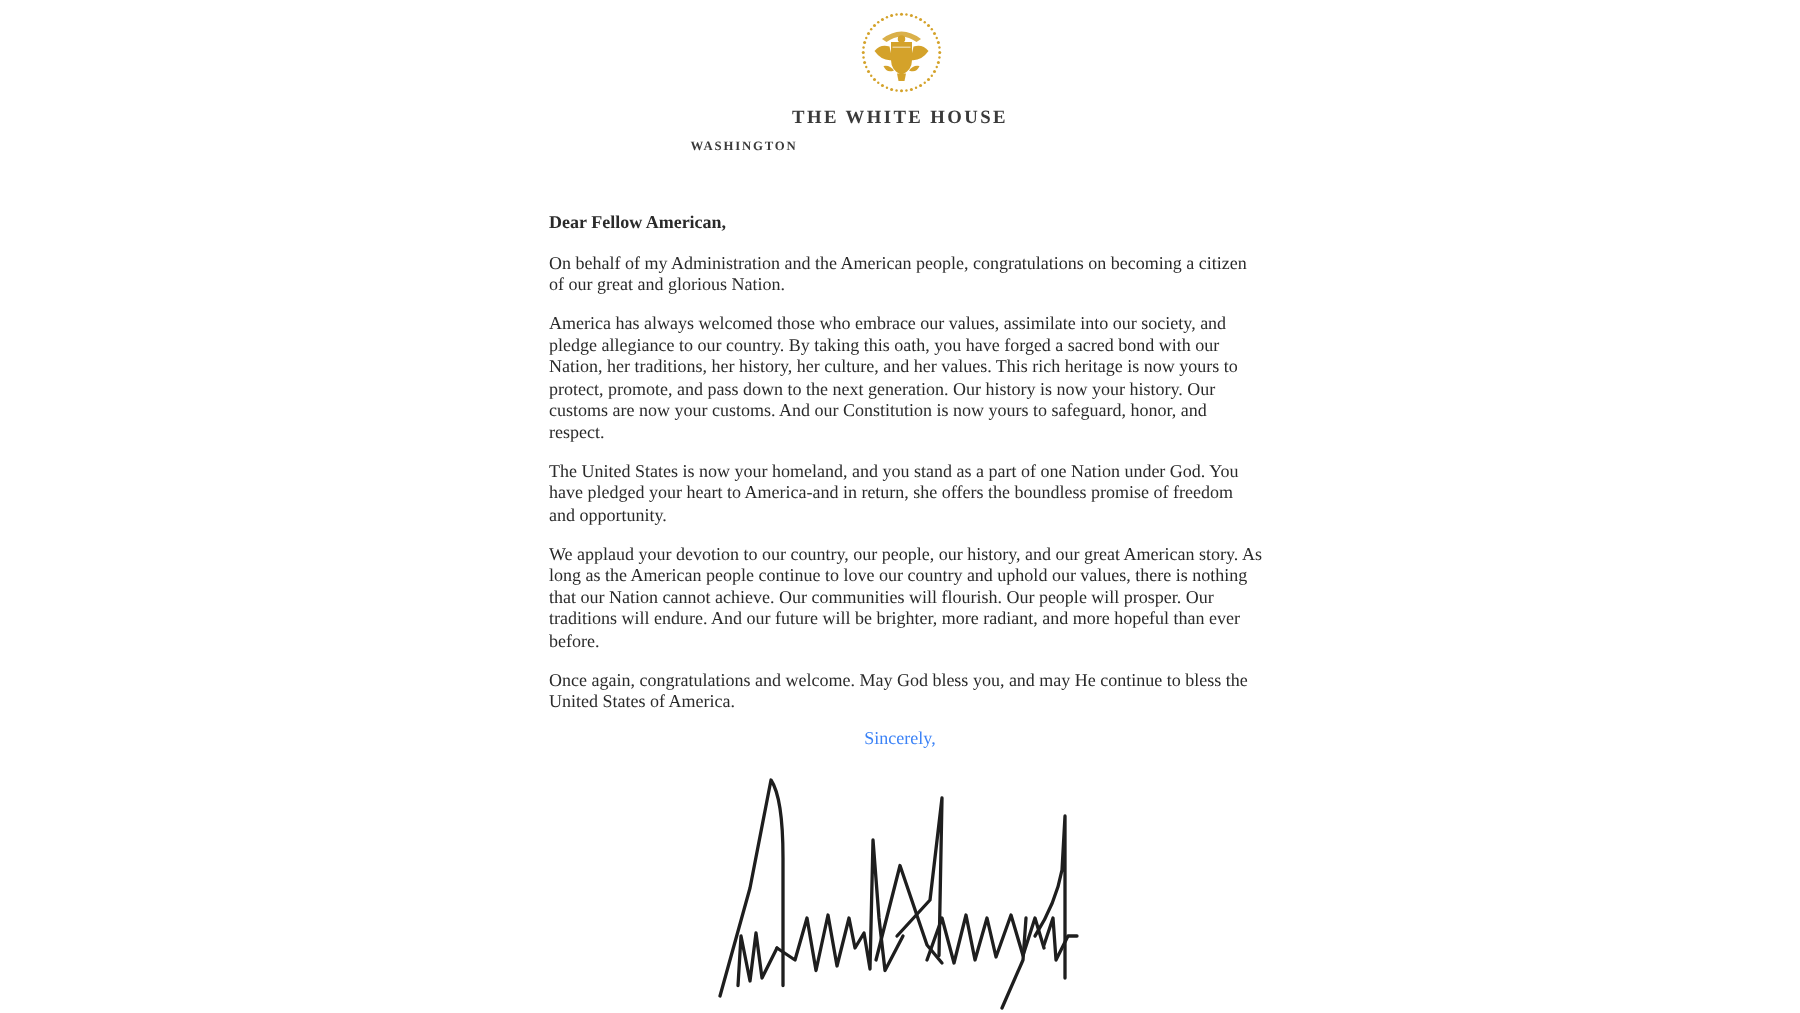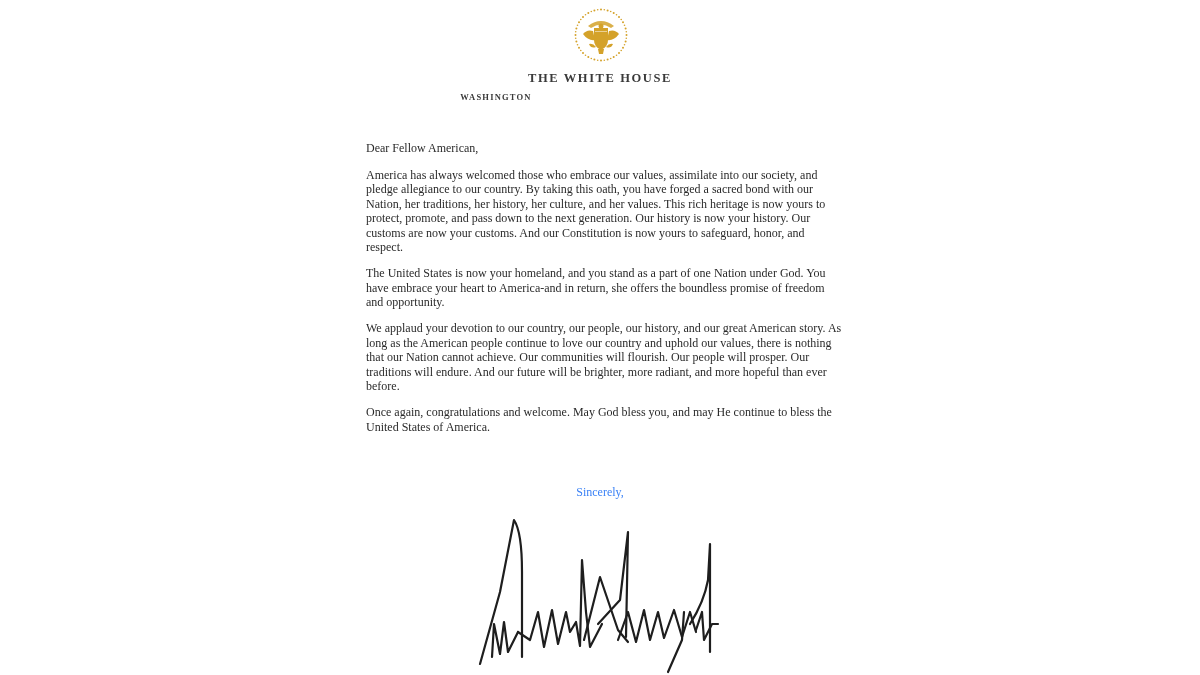--- a/index.html
+++ b/index.html
@@ -58,20 +58,21 @@
       width: 476px;
       font-size: 12px;
       line-height: 14.5px;
       color: #2a2a2a;
     }
     .para {
       margin: 0 0 11.5px 0;
     }
     .salutation {
       margin: 0 0 12px 0;
+      font-weight: bold;
     }
     .closing {
       position: absolute;
       left: 0;
       width: 1200px;
       top: 485px;
       text-align: center;
       font-size: 12px;
       color: #3b82f6;
     }
@@ -153,22 +154,23 @@
       <path d="M40 37 Q36 36 33 40 Q38 42 40 37 Z"></path>
       <path d="M25 42 L31 42 L30 47 L26 47 Z"></path>
     </g>
   </svg>
   <div class="org-name">THE WHITE HOUSE</div>
   <div class="org-city">WASHINGTON</div>
 </div>
 
 <div class="letter-body">
   <p class="salutation">Dear Fellow American,</p>
+  <p class="para">On behalf of my Administration and the American people, congratulations on becoming a citizen of our great and glorious Nation.</p>
   <p class="para">America has always welcomed those who embrace our values, assimilate into our society, and pledge allegiance to our country.  By taking this oath, you have forged a sacred bond with our Nation, her traditions, her history, her culture, and her values.  This rich heritage is now yours to protect, promote, and pass down to the next generation. Our history is now your history.  Our customs are now your customs. And our Constitution is now yours to safeguard, honor, and respect.</p>
-  <p class="para">The United States is now your homeland, and you stand as a part of one Nation under God.  You have embrace your heart to America-and in return, she offers the boundless promise of freedom and opportunity.</p>
+  <p class="para">The United States is now your homeland, and you stand as a part of one Nation under God.  You have pledged your heart to America-and in return, she offers the boundless promise of freedom and opportunity.</p>
   <p class="para">We applaud your devotion to our country, our people, our history, and our great American story.  As long as the American people continue to love our country and uphold our values, there is nothing that our Nation cannot achieve.  Our communities will flourish.  Our people will prosper.  Our traditions will endure.  And our future will be brighter, more radiant, and more hopeful than ever before.</p>
   <p class="para">Once again, congratulations and welcome.  May God bless you, and may He continue to bless the United States of America.</p>
 </div>
 
 <div class="closing">Sincerely,</div>
 
 <svg class="signature" viewBox="0 0 252 162">
   <g fill="none" stroke="#1e1e1e" stroke-width="2.2" stroke-linecap="round" stroke-linejoin="round">
 
     <path d="M2 152 L22 80 L36 8 Q44 20 44 60 L44 145"></path>

